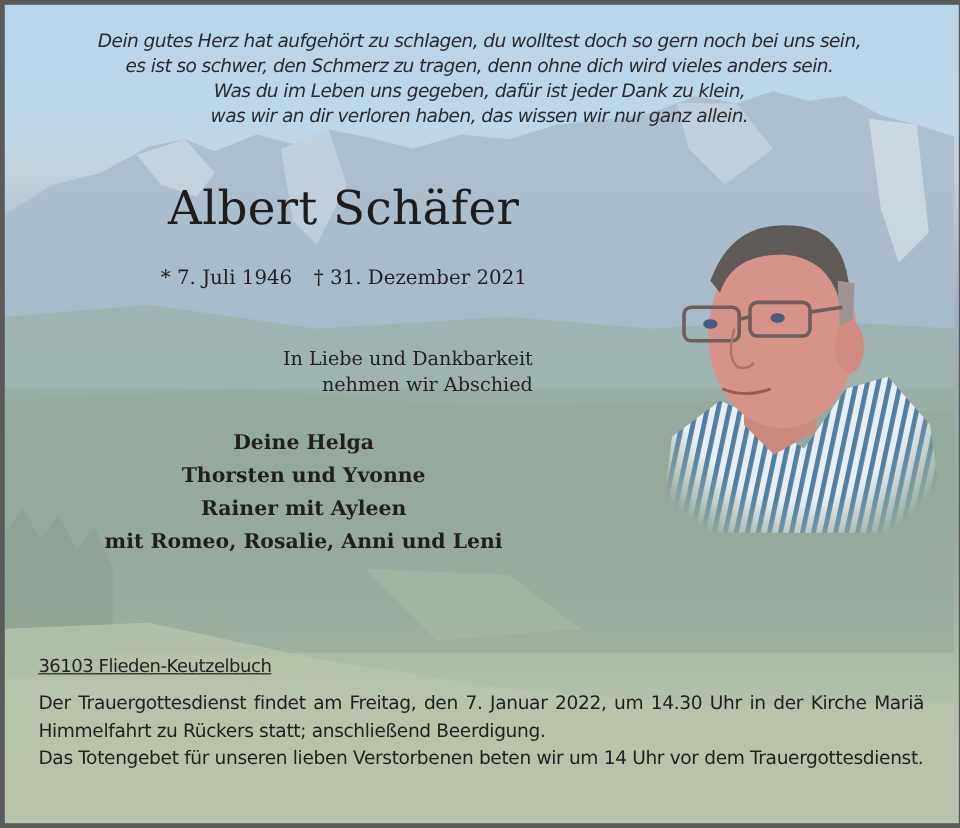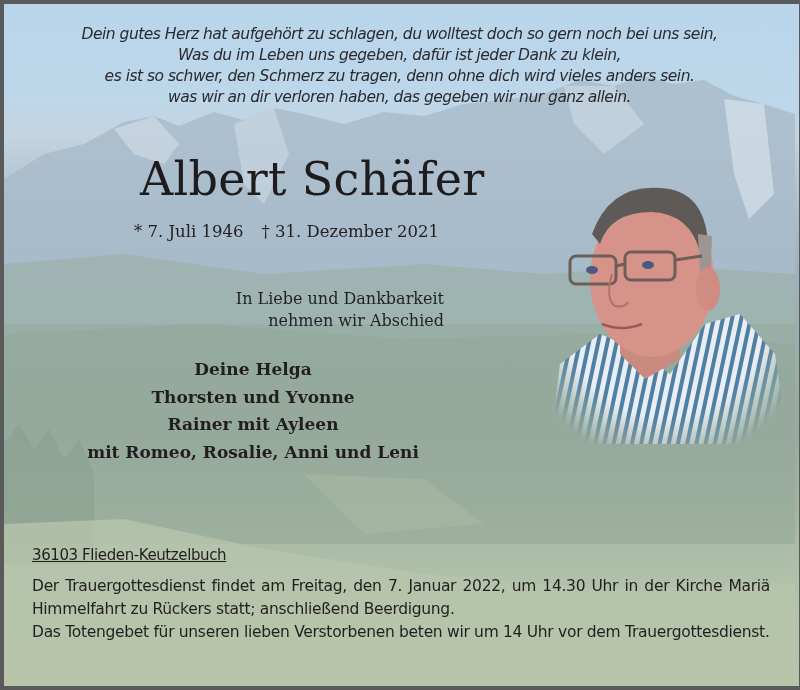--- a/index.html
+++ b/index.html
@@ -16,21 +16,21 @@
   .mtn { position: absolute; left: 0; top: 0; width: 791px; height: 682px; }
   .txt { position: absolute; color: #231f20; font-family: "DejaVu Sans", sans-serif; }
   .poem {
     left: 0; top: 20px; width: 791px; text-align: center;
     font-style: italic; font-size: 15.5px; line-height: 21px; color: #2b2a2e;
     font-family: "DejaVu Sans", sans-serif; letter-spacing: -0.5px;
   }
   .poem div { white-space: nowrap; }
   .name {
     left: 136px; top: 148px; font-family: "DejaVu Serif", serif;
-    font-size: 46px; letter-spacing: 0.3px; color: #1f1c1d;
+    font-size: 39px; letter-spacing: 0.3px; color: #1f1c1d;
   }
   .dates {
     left: 130px; top: 218px; font-family: "DejaVu Serif", serif;
     font-size: 16.5px; color: #231f20; white-space: nowrap;
   }
   .dates .gap { display: inline-block; width: 18px; }
   .farewell {
     left: 50px; top: 284px; width: 390px; text-align: right;
     font-family: "DejaVu Serif", serif; font-size: 16px; line-height: 22px;
   }
@@ -70,23 +70,23 @@
     <path d="M0,330 L200,320 L400,335 L600,330 L791,340 L791,540 L0,540 Z" fill="#93a89a" opacity="0.55"></path>
 
     <path d="M0,440 L15,420 L30,445 L45,425 L60,455 L75,435 L90,470 L90,560 L0,560 Z" fill="#8aa08f" opacity="0.6"></path>
 
     <path d="M0,520 L120,515 L260,545 L420,570 L600,585 L791,580 L791,682 L0,682 Z" fill="#b6c4aa" opacity="0.8"></path>
     <path d="M300,470 L420,475 L480,520 L360,530 Z" fill="#a9bca3" opacity="0.5"></path>
   </svg>
 
   <div class="txt poem">
     <div>Dein gutes Herz hat aufgehört zu schlagen, du wolltest doch so gern noch bei uns sein,</div>
+    <div>es ist so schwer, den Schmerz zu tragen, denn ohne dich wird vieles anders sein.</div>
     <div>Was du im Leben uns gegeben, dafür ist jeder Dank zu klein,</div>
-    <div>es ist so schwer, den Schmerz zu tragen, denn ohne dich wird vieles anders sein.</div>
-    <div>was wir an dir verloren haben, das gegeben wir nur ganz allein.</div>
+    <div>was wir an dir verloren haben, das wissen wir nur ganz allein.</div>
   </div>
 
   <div class="txt name">Albert Schäfer</div>
 
   <div class="txt dates">
     <span>* 7. Juli 1946</span><span class="gap"></span><span>† 31. Dezember 2021</span>
   </div>
 
   <div class="txt farewell">
     <div>In Liebe und Dankbarkeit</div>

